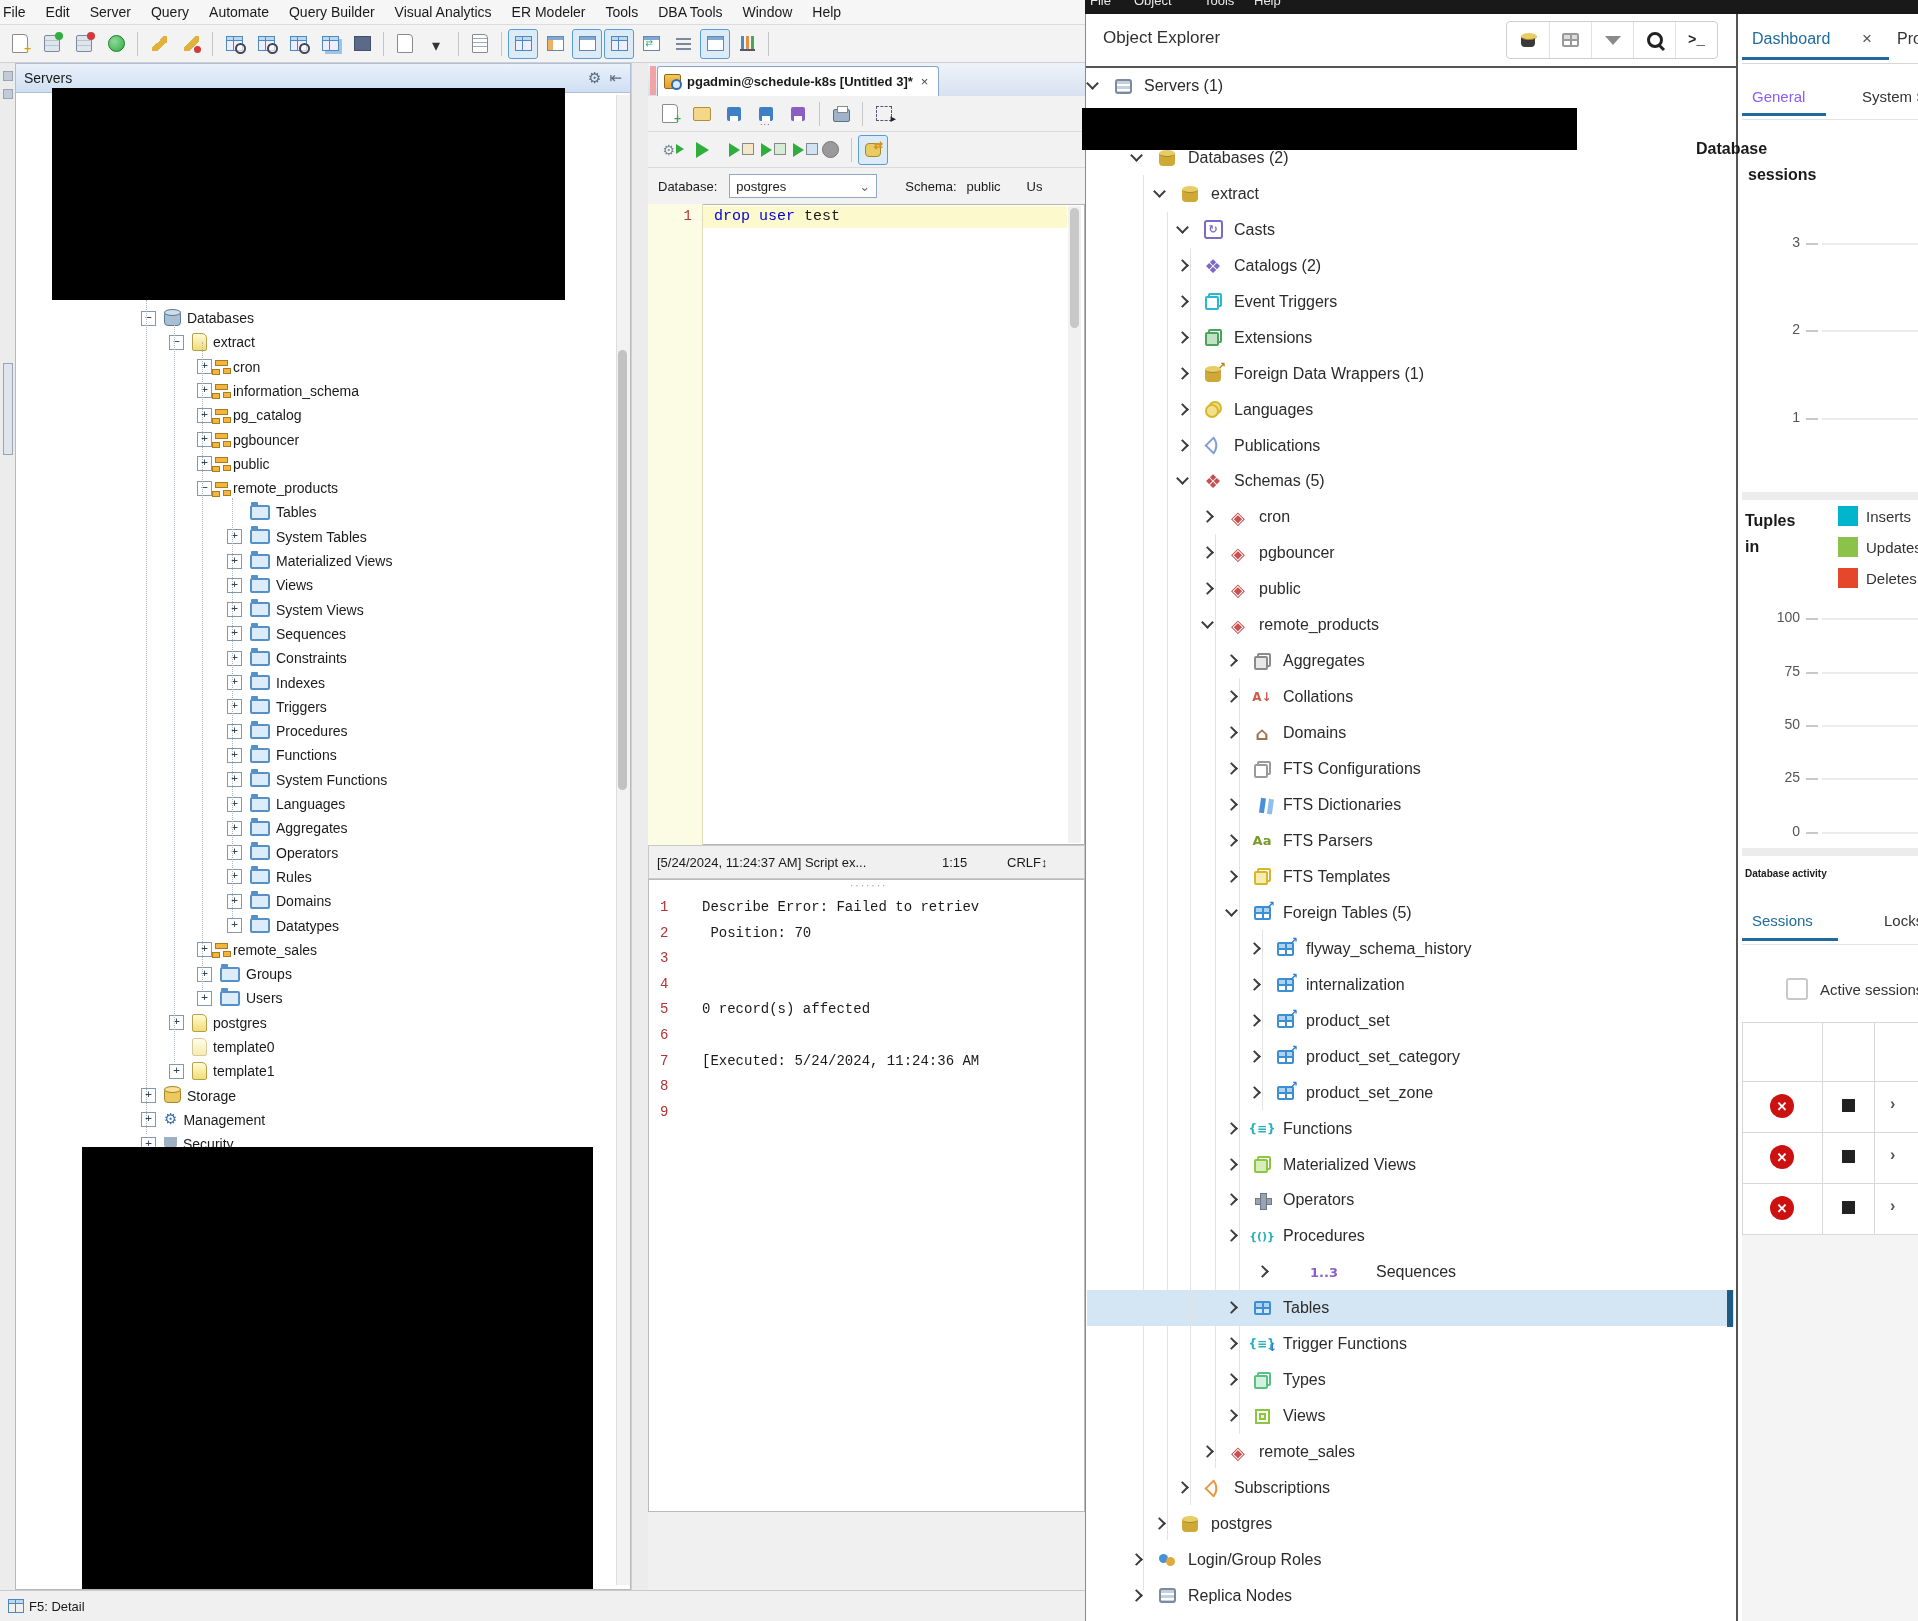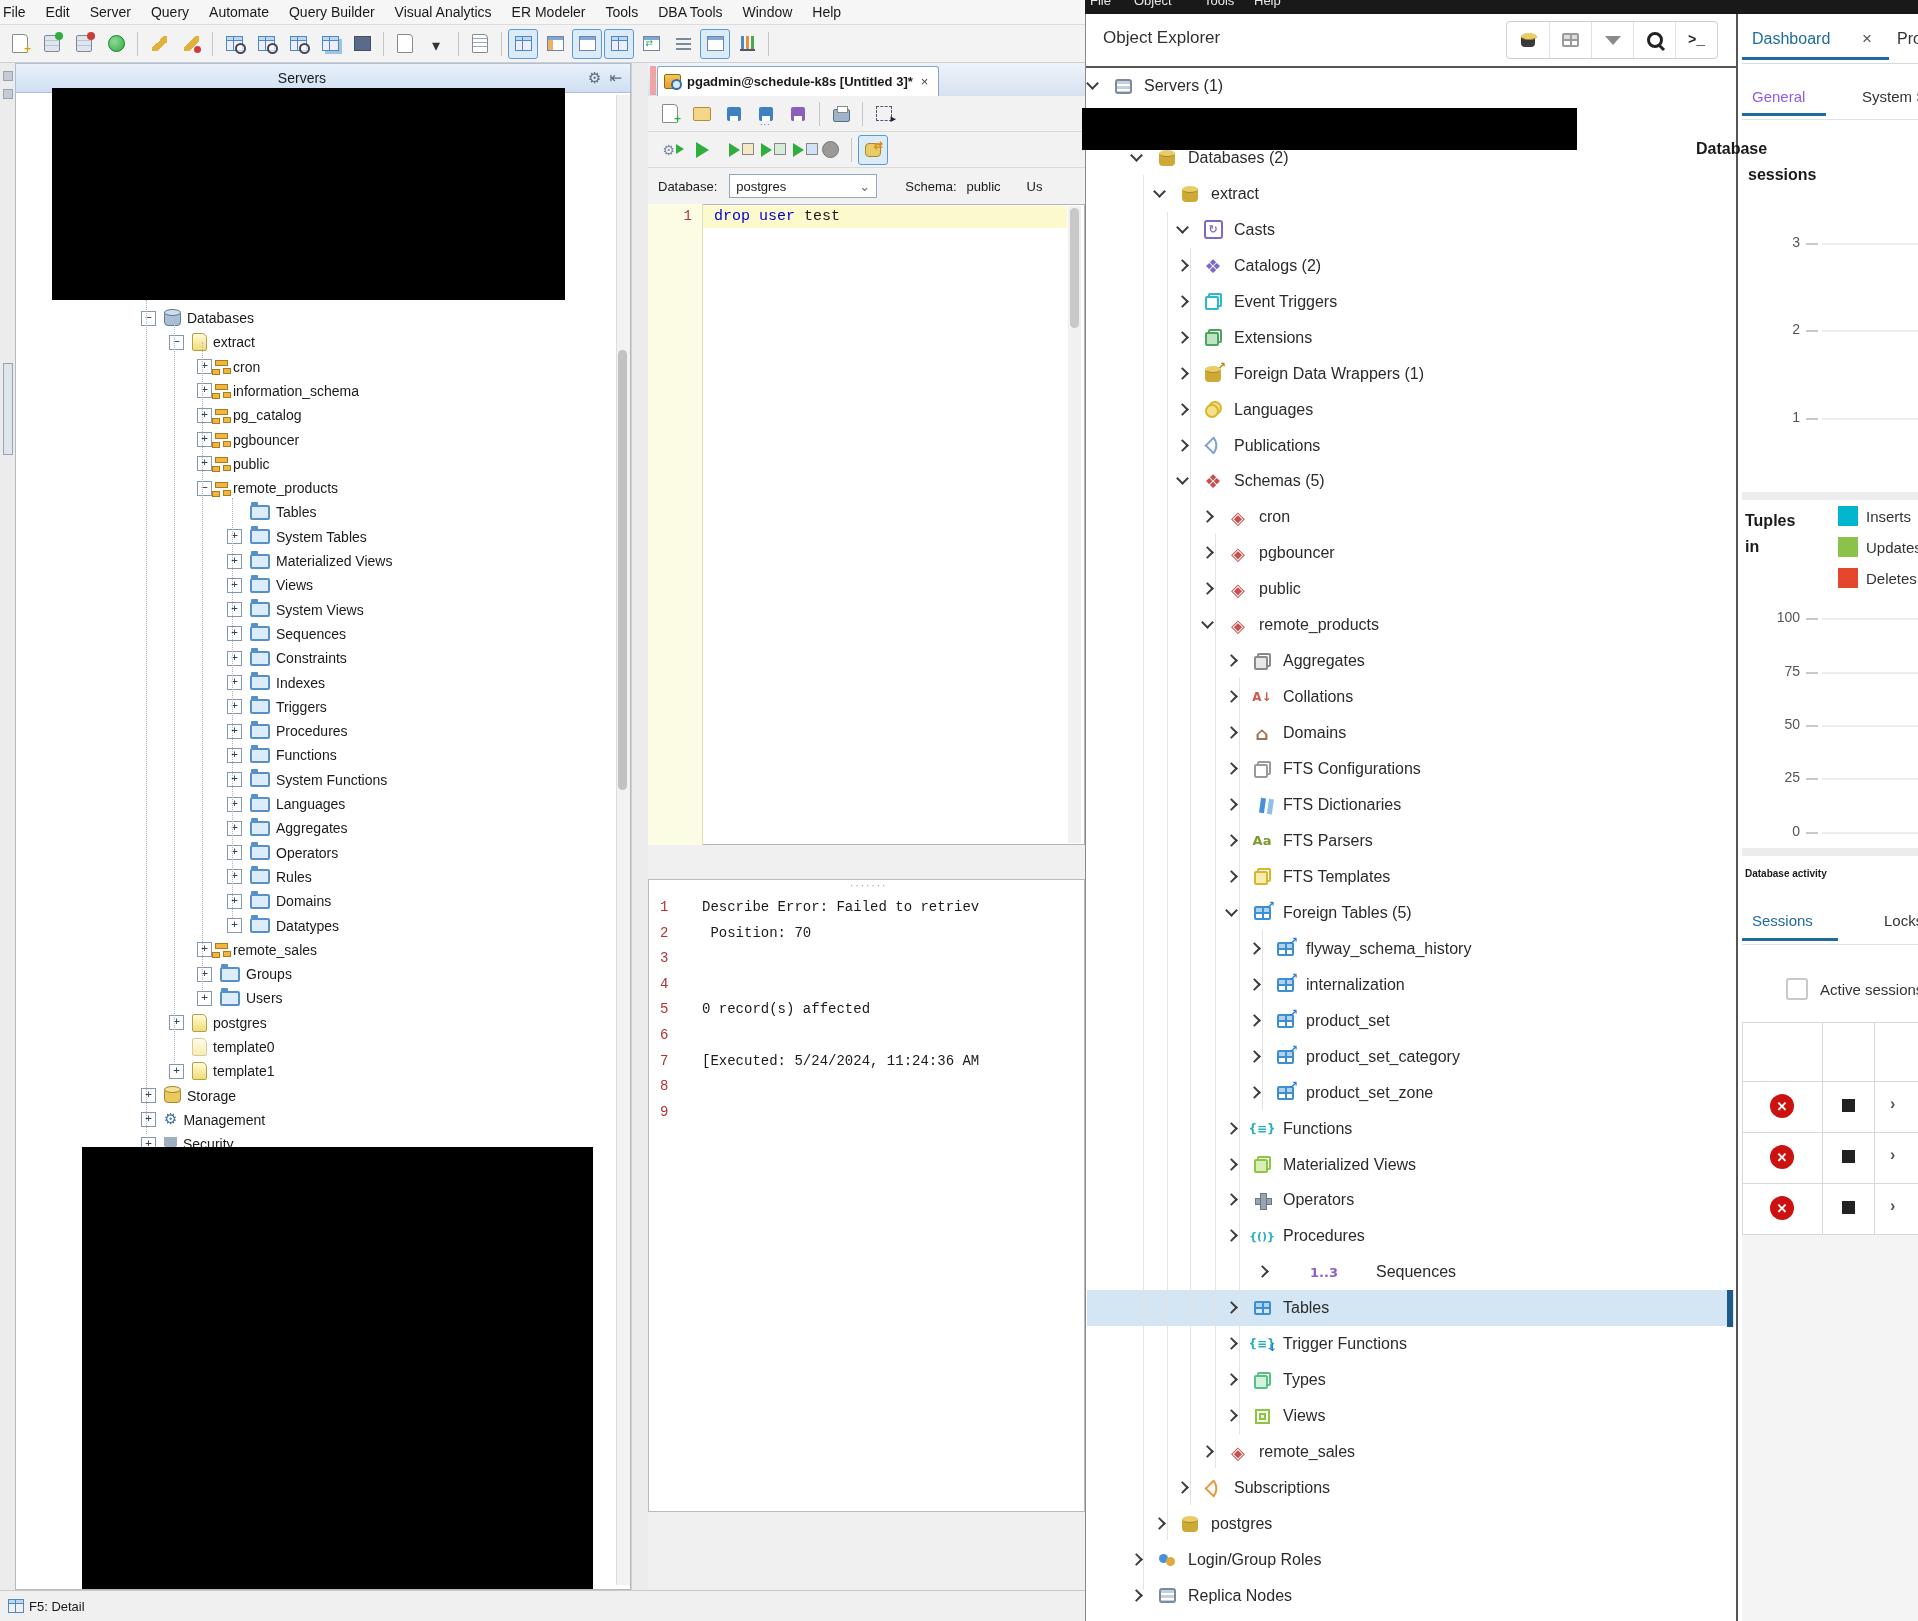--- a/index.html
+++ b/index.html
@@ -16,21 +16,21 @@
   .tbtn{width:28px;height:28px;margin:0 1px;border:1px solid transparent;border-radius:3px;
     display:flex;align-items:center;justify-content:center;position:relative;}
   .tbtn.active{border:1px solid #5b9bd5;background:#dcebf8;}
   .vsep{width:1px;height:24px;background:#c6c6c6;margin:0 5px;}
   .dock-strip{left:0;top:63px;width:15px;height:1527px;background:#ececec;border-right:1px solid #d3d3d3;}
   .dock-mark{position:absolute;left:3px;width:8px;height:8px;background:#c3cbd6;border:1px solid #9aa5b3;}
   
   .srv-panel{left:15px;top:63px;width:616px;height:1527px;background:#fff;border:1px solid #b9b9b9;box-sizing:border-box;}
   .srv-header{left:15px;top:63px;width:616px;height:30px;background:linear-gradient(#e9f1fb,#cfdff2);
     border:1px solid #aebfd6;box-sizing:border-box;display:flex;align-items:center;padding:0 8px;font-size:14px;}
-  .srv-header .title{flex:1;text-align:center;}
+  .srv-header .title{flex:1;}
   .hdr-ico{color:#5a6a7d;font-size:15px;margin-left:8px;font-family:"DejaVu Sans",sans-serif;}
   .tree-scroll{left:616px;top:95px;width:13px;height:1490px;background:#f2f2f2;border-left:1px solid #ddd;}
   .tree-thumb{left:618px;top:350px;width:9px;height:440px;background:#c2c2c2;border-radius:5px;}
   
   .ltrow{position:absolute;left:16px;width:596px;height:24px;display:flex;align-items:center;font-size:14px;white-space:nowrap;}
   .exp{width:13px;height:13px;border:1px solid #8398ad;background:#fff;color:#30455c;font-size:11px;line-height:11px;
     text-align:center;flex:none;font-family:"DejaVu Sans Mono",monospace;}
   .exp.none{visibility:hidden;}
   .lt-ico{margin:0 6px 0 8px;flex:none;}
   .guide{position:absolute;border-left:1px dotted #aeb6bd;width:0;}
@@ -592,20 +592,25 @@
   </div>
 
   <div class="abs editor"></div>
   <div class="abs gutter"></div>
   <div class="abs curline"></div>
   <div class="lineno" style="left:652px;top:208px;">1</div>
   <div class="abs code" id="codeline"><span class="kw">drop</span><span> </span><span class="kw">user</span><span> </span><span>test</span></div>
   <div class="abs ed-scroll"></div>
   <div class="abs ed-thumb"></div>
 
+  <div class="abs qstatus">
+    <span style="margin-left:8px">[5/24/2024, 11:24:37 AM] Script ex...</span>
+    <span style="position:absolute;left:293px">1:15</span>
+    <span style="position:absolute;left:358px"><span>CRLF</span><span>↕</span></span>
+  </div>
 
   <div class="abs msgs"></div>
   <div class="abs msg-dots">·······</div>
   <div id="msglines">
       <div class="msgline" style="left: 660px; top: 899px;"><span class="n">1</span><span>    Describe Error: Failed to retriev</span></div>
       <div class="msgline" style="left: 660px; top: 924.6px;"><span class="n">2</span><span>     Position: 70</span></div>
       <div class="msgline" style="left: 660px; top: 950.2px;"><span class="n">3</span><span>    </span></div>
       <div class="msgline" style="left: 660px; top: 975.8px;"><span class="n">4</span><span>    </span></div>
       <div class="msgline" style="left: 660px; top: 1001.4px;"><span class="n">5</span><span>    0 record(s) affected</span></div>
       <div class="msgline" style="left: 660px; top: 1027px;"><span class="n">6</span><span>    </span></div>

